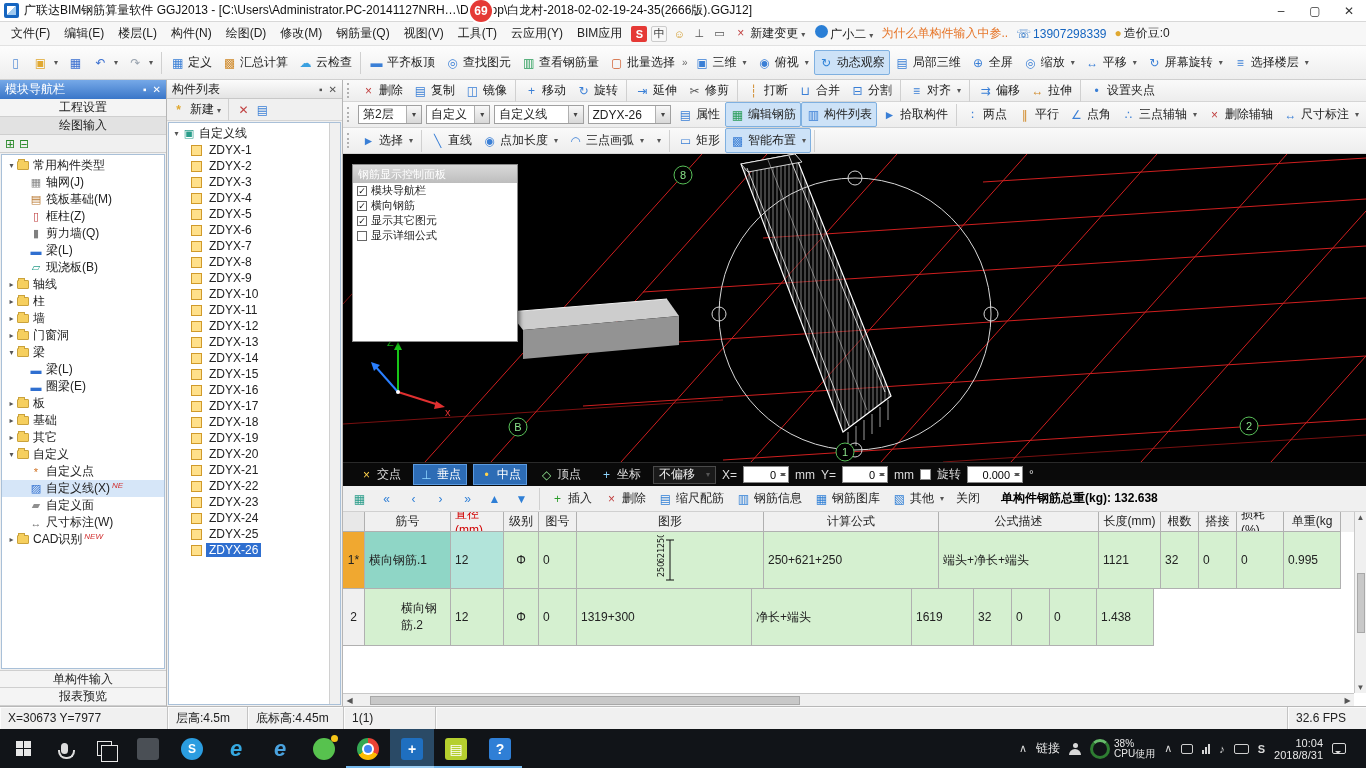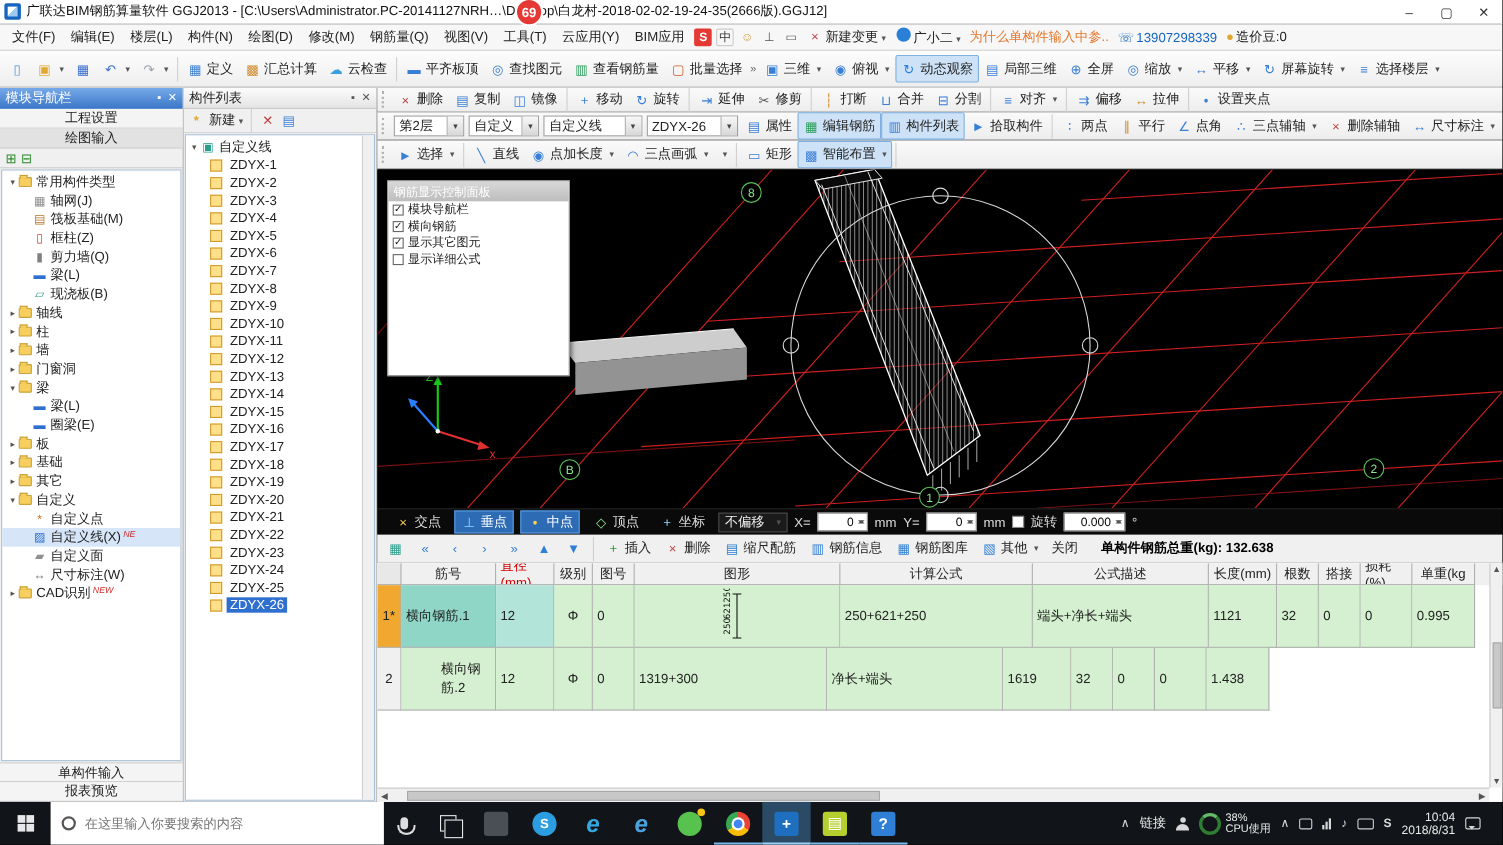--- a/index.html
+++ b/index.html
@@ -1014,34 +1014,38 @@
           <div class="tvscroll">
             <span>▲</span>
             <span class="vthumb"></span>
             <span>▼</span>
           </div>
         </div>
       </div>
     </div>
   </div>
 
+  <div class="statusbar">
+    <span class="seg" style="width:168px">X=30673 Y=7977</span>
+    <span class="seg" style="width:80px">层高:4.5m</span>
+    <span class="seg" style="width:96px">底标高:4.45m</span>
+    <span class="seg" style="width:92px">1(1)</span>
+    <span class="seg grow"></span>
+    <span class="seg" style="width:78px;border-right:none">32.6 FPS</span>
+  </div>
 
   <div class="taskbar">
     <div class="startbtn">
         <span class="winlogo">
           <span></span>
           <span></span>
           <span></span>
           <span></span>
         </span>
       </div>
-    <div class="tsearch">
-      <span class="ring"></span>
-      <input placeholder="在这里输入你要搜索的内容" style="">
-    </div>
     <div class="micbtn">
         <span class="mic"></span>
       </div>
     <div class="tapp">
         <span class="tview"></span>
       </div>
     <span id="taskapps" style="display:flex;align-items:stretch">
         <div class="tapp">
           <span class="chipico" style="background: rgb(74, 79, 85);"></span>
         </div>

